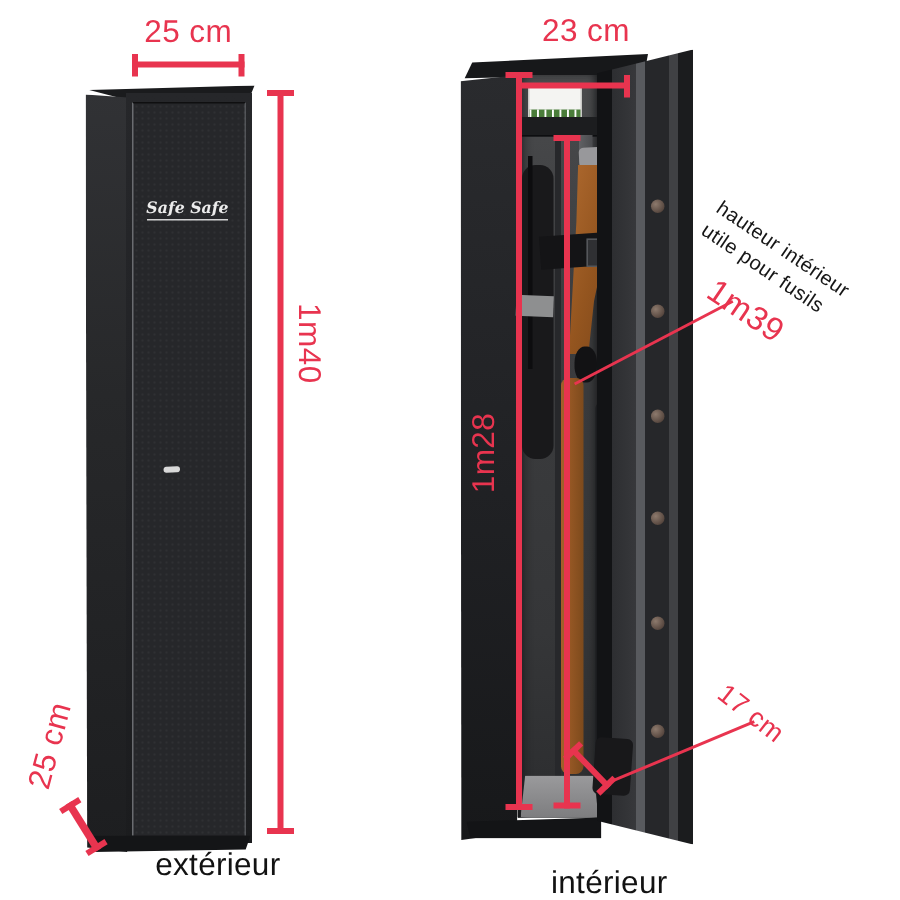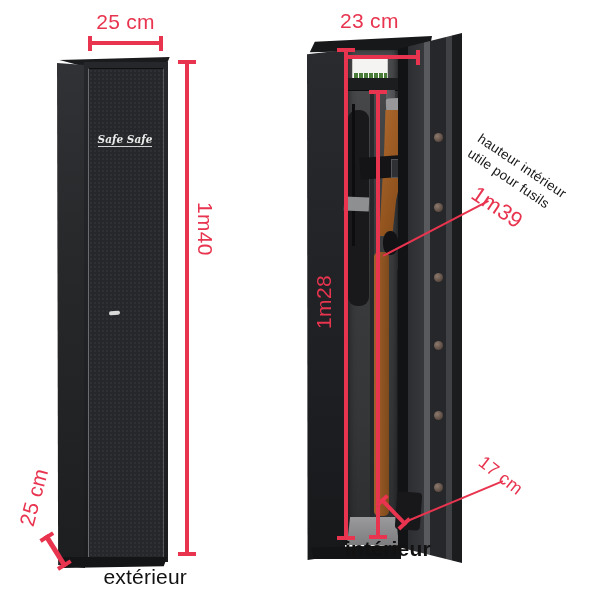--- a/index.html
+++ b/index.html
@@ -163,33 +163,33 @@
         <div class="bolt" style="top:308px;left:4px;"></div>
         <div class="bolt" style="top:378px;left:4px;"></div>
         <div class="bolt" style="top:450px;left:4px;"></div>
       </div>
       <div class="abs s5"></div>
       <div class="abs s6"></div>
     </div>
     <div class="abs pouch"></div>
   </div>
 
-  <div class="abs red-label" style="left:340px;top:9px;width:80px;text-align:left;">23 cm</div>
+  <div class="abs red-label" style="left:340px;top:9px;width:80px;text-align:right;">23 cm</div>
   <div class="abs dim dim-h" style="left:344px;top:55px;width:76px;z-index:6;"></div>
 
   <div class="abs dim dim-v" style="left:344px;top:48px;height:492px;z-index:6;"></div>
   <div class="abs red-label" style="left:295px;top:291px;width:55px;height:22px;text-align:center;transform:rotate(-90deg);z-index:6;">1m28</div>
 
   <div class="abs dim dim-v" style="left:376px;top:90px;height:449px;z-index:6;"></div>
   <div class="abs leader" style="left:383px;top:255px;width:119px;transform:rotate(-27.6deg);z-index:6;"></div>
   <div class="abs note-text" style="left:484px;top:130px;transform:rotate(34deg);">
     <div>hauteur intérieur</div>
     <div>utile pour fusils</div>
   </div>
   <div class="abs red-label" style="left:481px;top:181px;font-size:22px;transform:rotate(34deg);transform-origin:left top;">1m39</div>
 
   <div class="abs dim dim-h" style="left:381px;top:497px;width:36px;transform:rotate(46deg);transform-origin:left center;z-index:6;"></div>
   <div class="abs leader" style="left:405px;top:521px;width:106px;transform:rotate(-22.7deg);z-index:6;"></div>
   <div class="abs red-label" style="left:487px;top:452px;font-size:18px;transform:rotate(38deg);transform-origin:left top;">17 cm</div>
 
-  <div class="abs caption" style="left:345px;top:537px;width:100px;text-align:left;font-weight:bold;">intérieur</div>
+  <div class="abs caption" style="left:345px;top:577px;width:100px;text-align:right;">intérieur</div>
 
 </div>
 
 </body></html>

